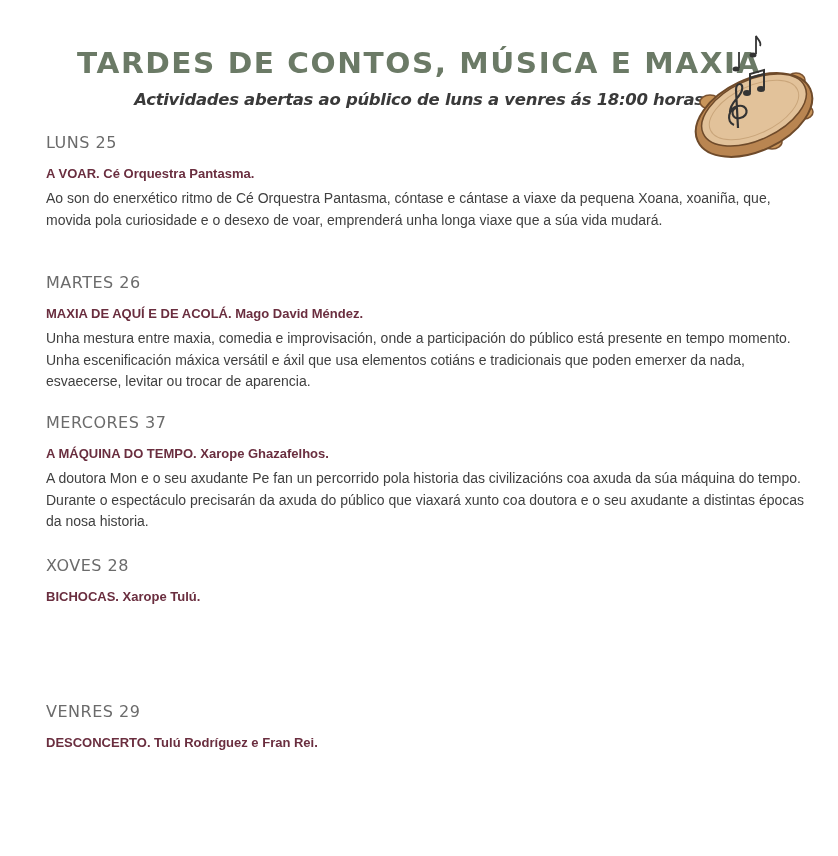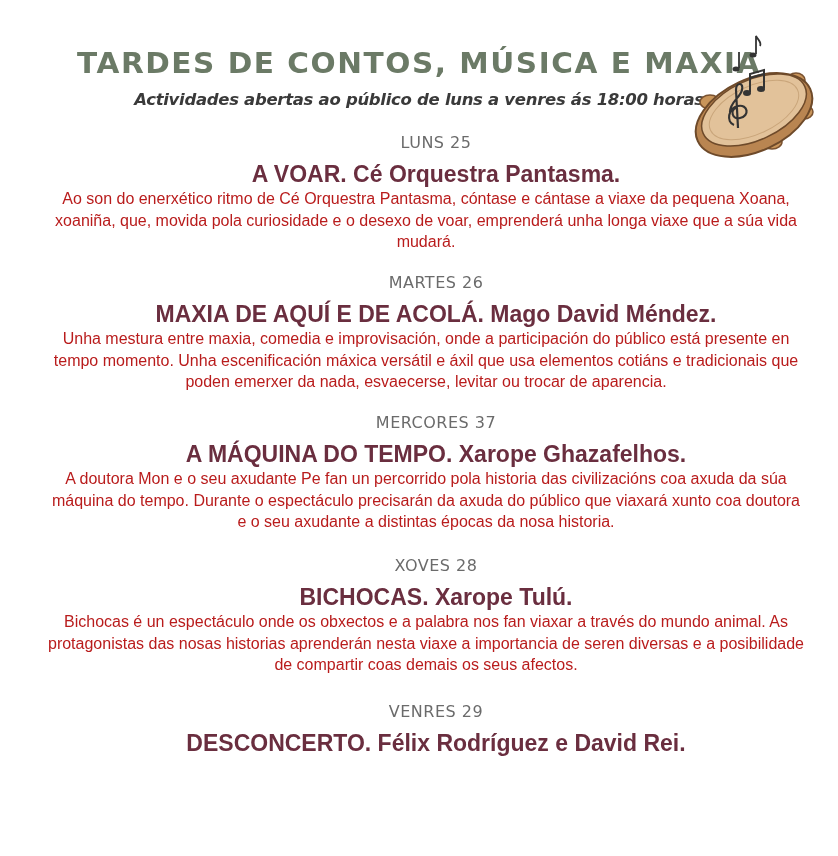--- a/index.html
+++ b/index.html
@@ -9,31 +9,31 @@
       font-family: "DejaVu Sans", sans-serif; font-weight: bold; font-size: 29px;
       color: #6b7a66; letter-spacing: 1.5px; transform: scaleX(1.02);
     }
     .subtitle {
       position: absolute; left: 0; width: 838px; top: 90px; text-align: center;
       font-family: "DejaVu Sans", sans-serif; font-style: italic; font-weight: bold;
       font-size: 16.5px; color: #3a3a3a; letter-spacing: -0.3px;
     }
     .tambourine { position: absolute; left: 684px; top: 30px; width: 140px; height: 140px; }
     .events { position: absolute; left: 46px; top: 130px; width: 780px; }
-    .event { margin-bottom: 0; text-align: center; }
+    .event { margin-bottom: 0; }
     .day {
       font-family: "DejaVu Sans", sans-serif; font-size: 16px; color: #6b6b6b;
       letter-spacing: 0.5px; height: 26px; line-height: 26px; font-weight: normal;
     }
     .ev-title {
-      font-family: "Liberation Sans", sans-serif; font-weight: bold; font-size: 23px;
+      font-family: "Liberation Sans", sans-serif; font-weight: bold; font-size: 13px;
       color: #6a2e3f; margin-top: 6px; height: 24px; line-height: 24px;
     }
     .ev-desc {
-      font-family: "Liberation Sans", sans-serif; font-size: 16px; color: #b91c1c;
+      font-family: "Liberation Sans", sans-serif; font-size: 14px; color: #404040;
       line-height: 21.5px; margin-top: 2px; width: 760px;
     }
   </style>
 </head>
 <body>
 
 <div class="title">TARDES DE CONTOS, MÚSICA E MAXIA</div>
 <div class="subtitle">Actividades abertas ao público de luns a venres ás 18:00 horas</div>
 
 <div class="tambourine">
@@ -75,19 +75,18 @@
     <div class="ev-desc">Unha mestura entre maxia, comedia e improvisación, onde a participación do público está presente en tempo momento. Unha escenificación máxica versátil e áxil que usa elementos cotiáns e tradicionais que poden emerxer da nada, esvaecerse, levitar ou trocar de aparencia.</div>
   </div>
   <div class="event" style="height:143px;">
     <div class="day">MERCORES 37</div>
     <div class="ev-title">A MÁQUINA DO TEMPO. Xarope Ghazafelhos.</div>
     <div class="ev-desc">A doutora Mon e o seu axudante Pe fan un percorrido pola historia das civilizacións coa axuda da súa máquina do tempo. Durante o espectáculo precisarán da axuda do público que viaxará xunto coa doutora e o seu axudante a distintas épocas da nosa historia.</div>
   </div>
   <div class="event" style="height:140px;">
     <div class="day">XOVES 28</div>
     <div class="ev-title">BICHOCAS.  Xarope Tulú.</div>
-    <div class="ev-desc">Bichocas é un espectáculo onde os obxectos e a palabra nos fan viaxar a través do mundo animal. As protagonistas das nosas historias aprenderán nesta viaxe a importancia de seren diversas e a posibilidade de compartir coas demais os seus afectos.</div>
   </div>
   <div class="event" style="height:140px;margin-top:6px;">
     <div class="day">VENRES 29</div>
-    <div class="ev-title">DESCONCERTO. Félix Rodríguez e David Rei.</div>
+    <div class="ev-title">DESCONCERTO. Tulú Rodríguez e Fran Rei.</div>
   </div>
 </div>
 
 </body></html>

